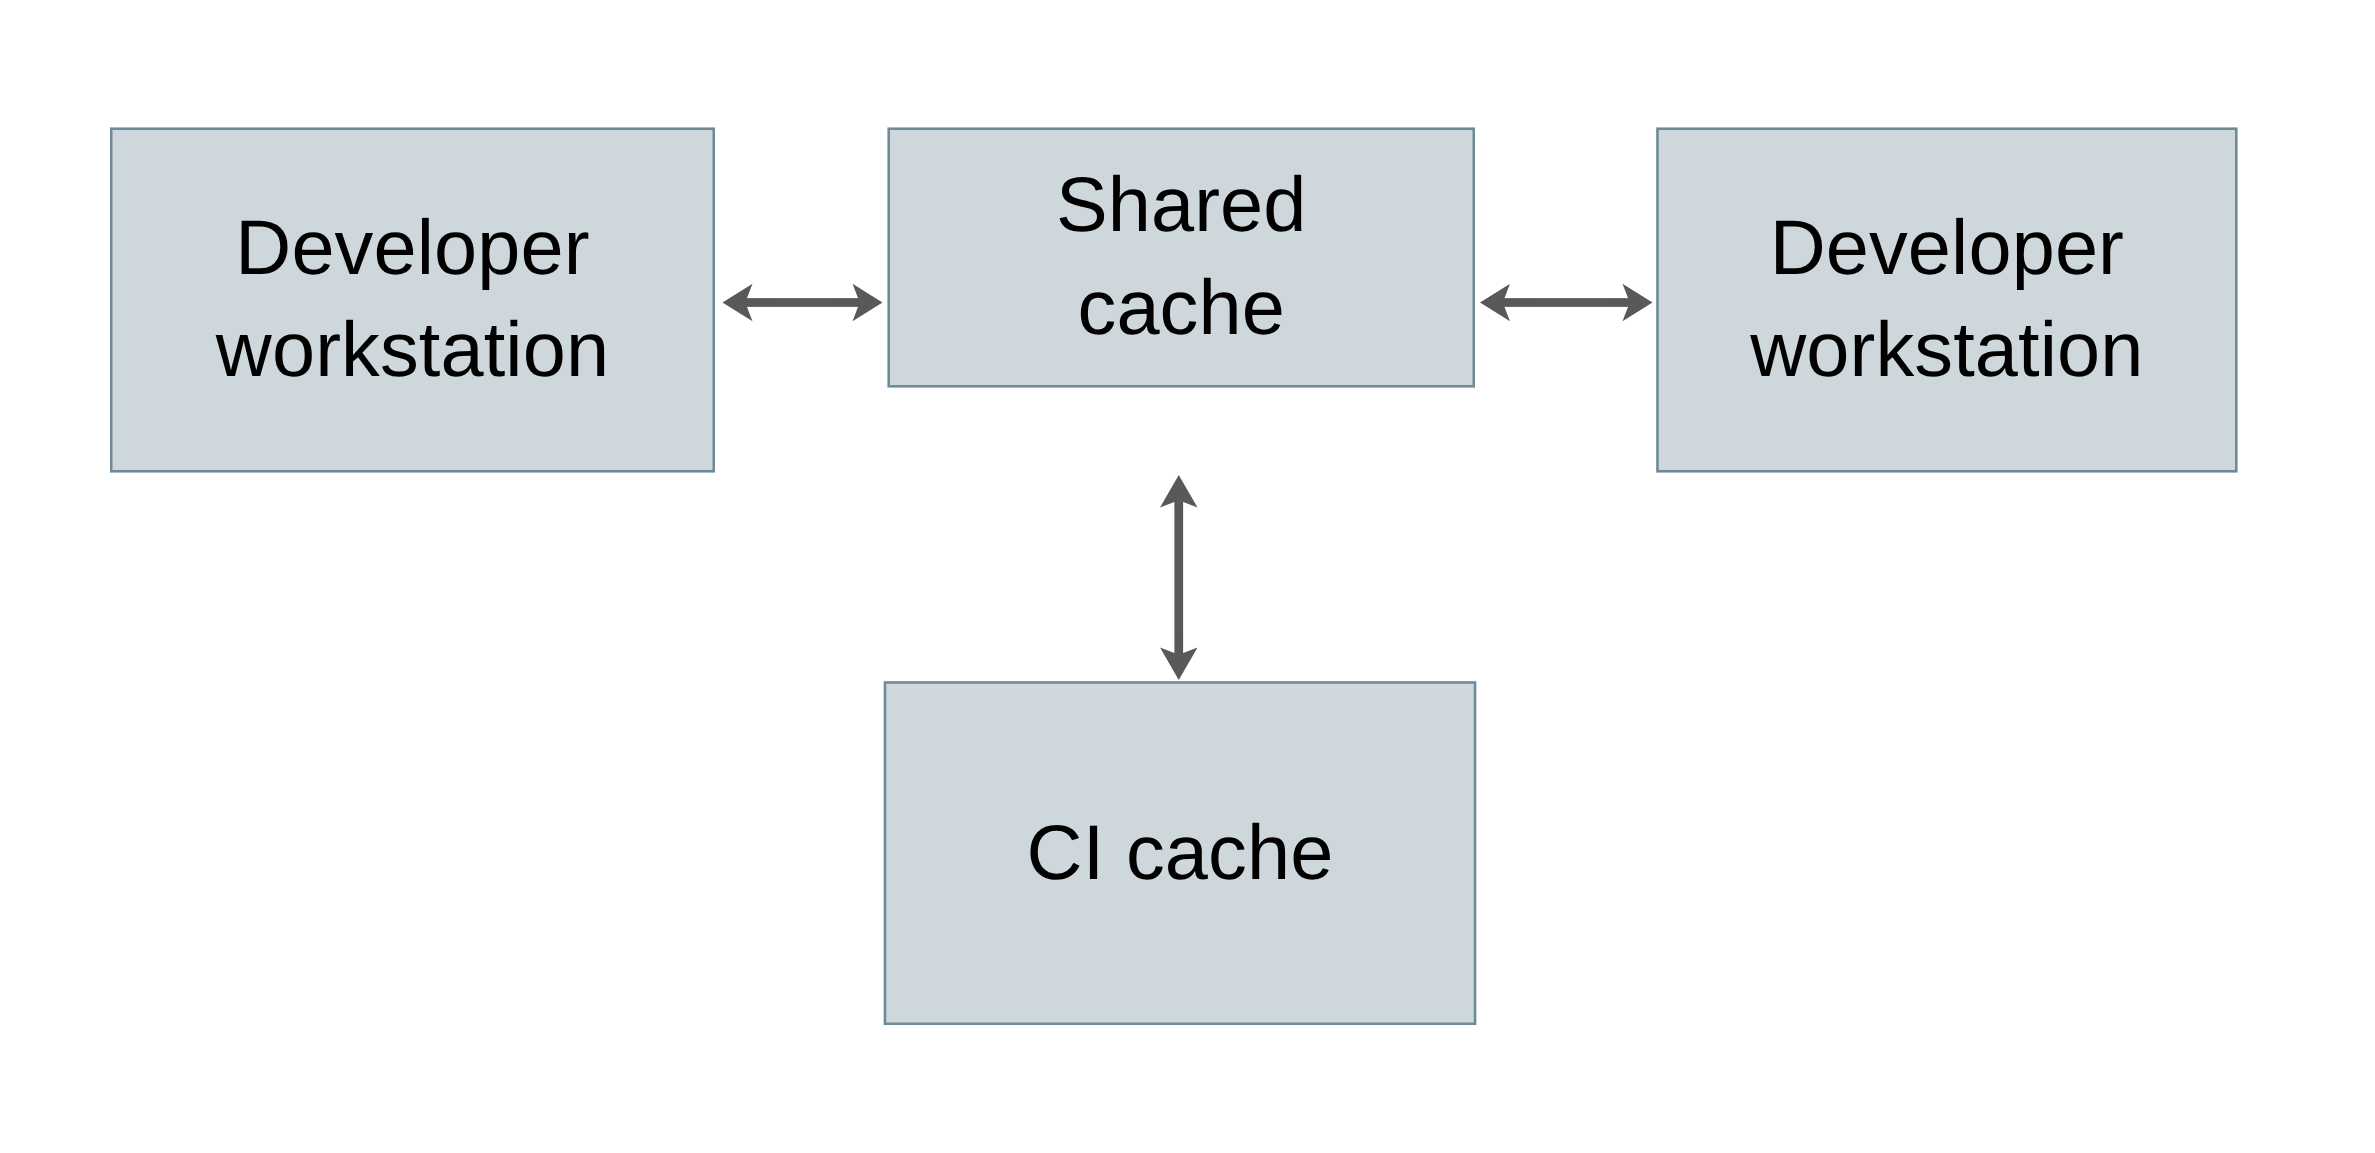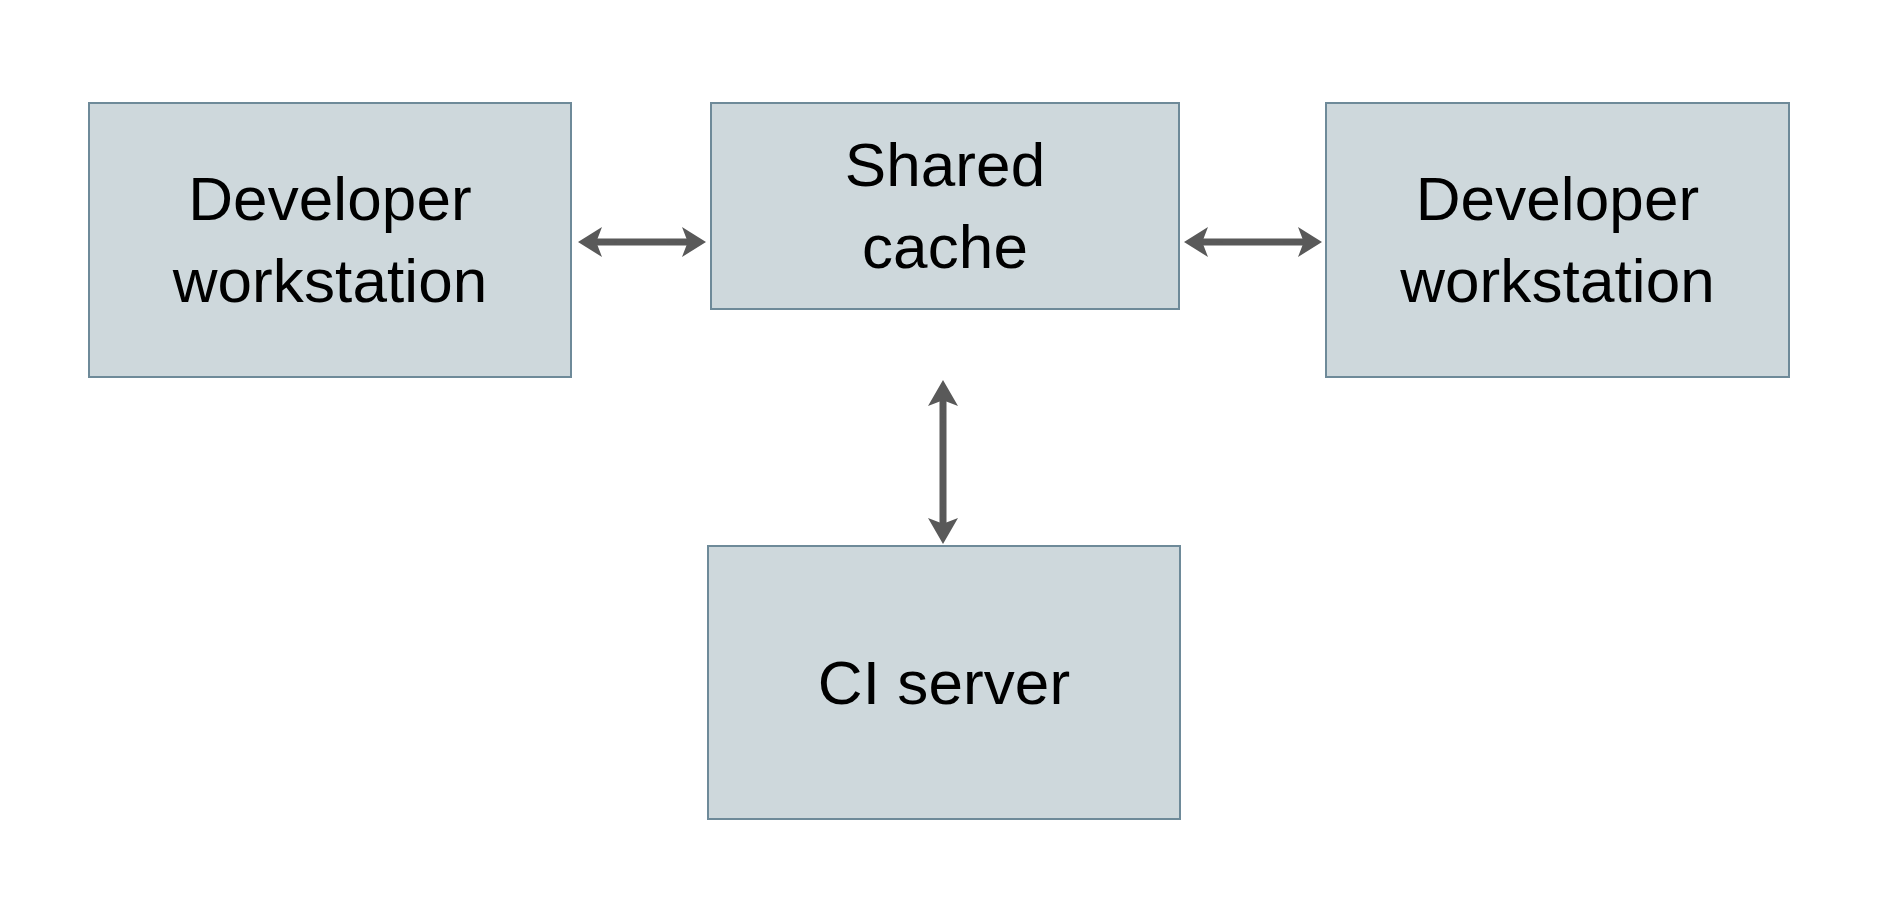--- a/index.html
+++ b/index.html
@@ -61,21 +61,21 @@
     <div class="node-label">Shared
 cache</div>
   </div>
 
   <div class="node" style="left:1325px; top:102px; width:465px; height:276px;">
     <div class="node-label">Developer
 workstation</div>
   </div>
 
   <div class="node" style="left:707px; top:545px; width:474px; height:275px;">
-    <div class="node-label">CI server</div>
+    <div class="node-label">CI cache</div>
   </div>
 
   <div class="edge" style="left:572px; top:214px; width:140px; height:56px;">
     <svg width="140" height="56" viewBox="0 0 140 56" aria-hidden="true">
       <g fill="#595959">
         <rect x="22" y="24.5" width="96" height="7"></rect>
         <path d="M 6 28 L 30 13 L 25 26 L 45 28 L 25 30 L 30 43 Z"></path>
         <path d="M 134 28 L 110 13 L 115 26 L 95 28 L 115 30 L 110 43 Z"></path>
       </g>
     </svg>

